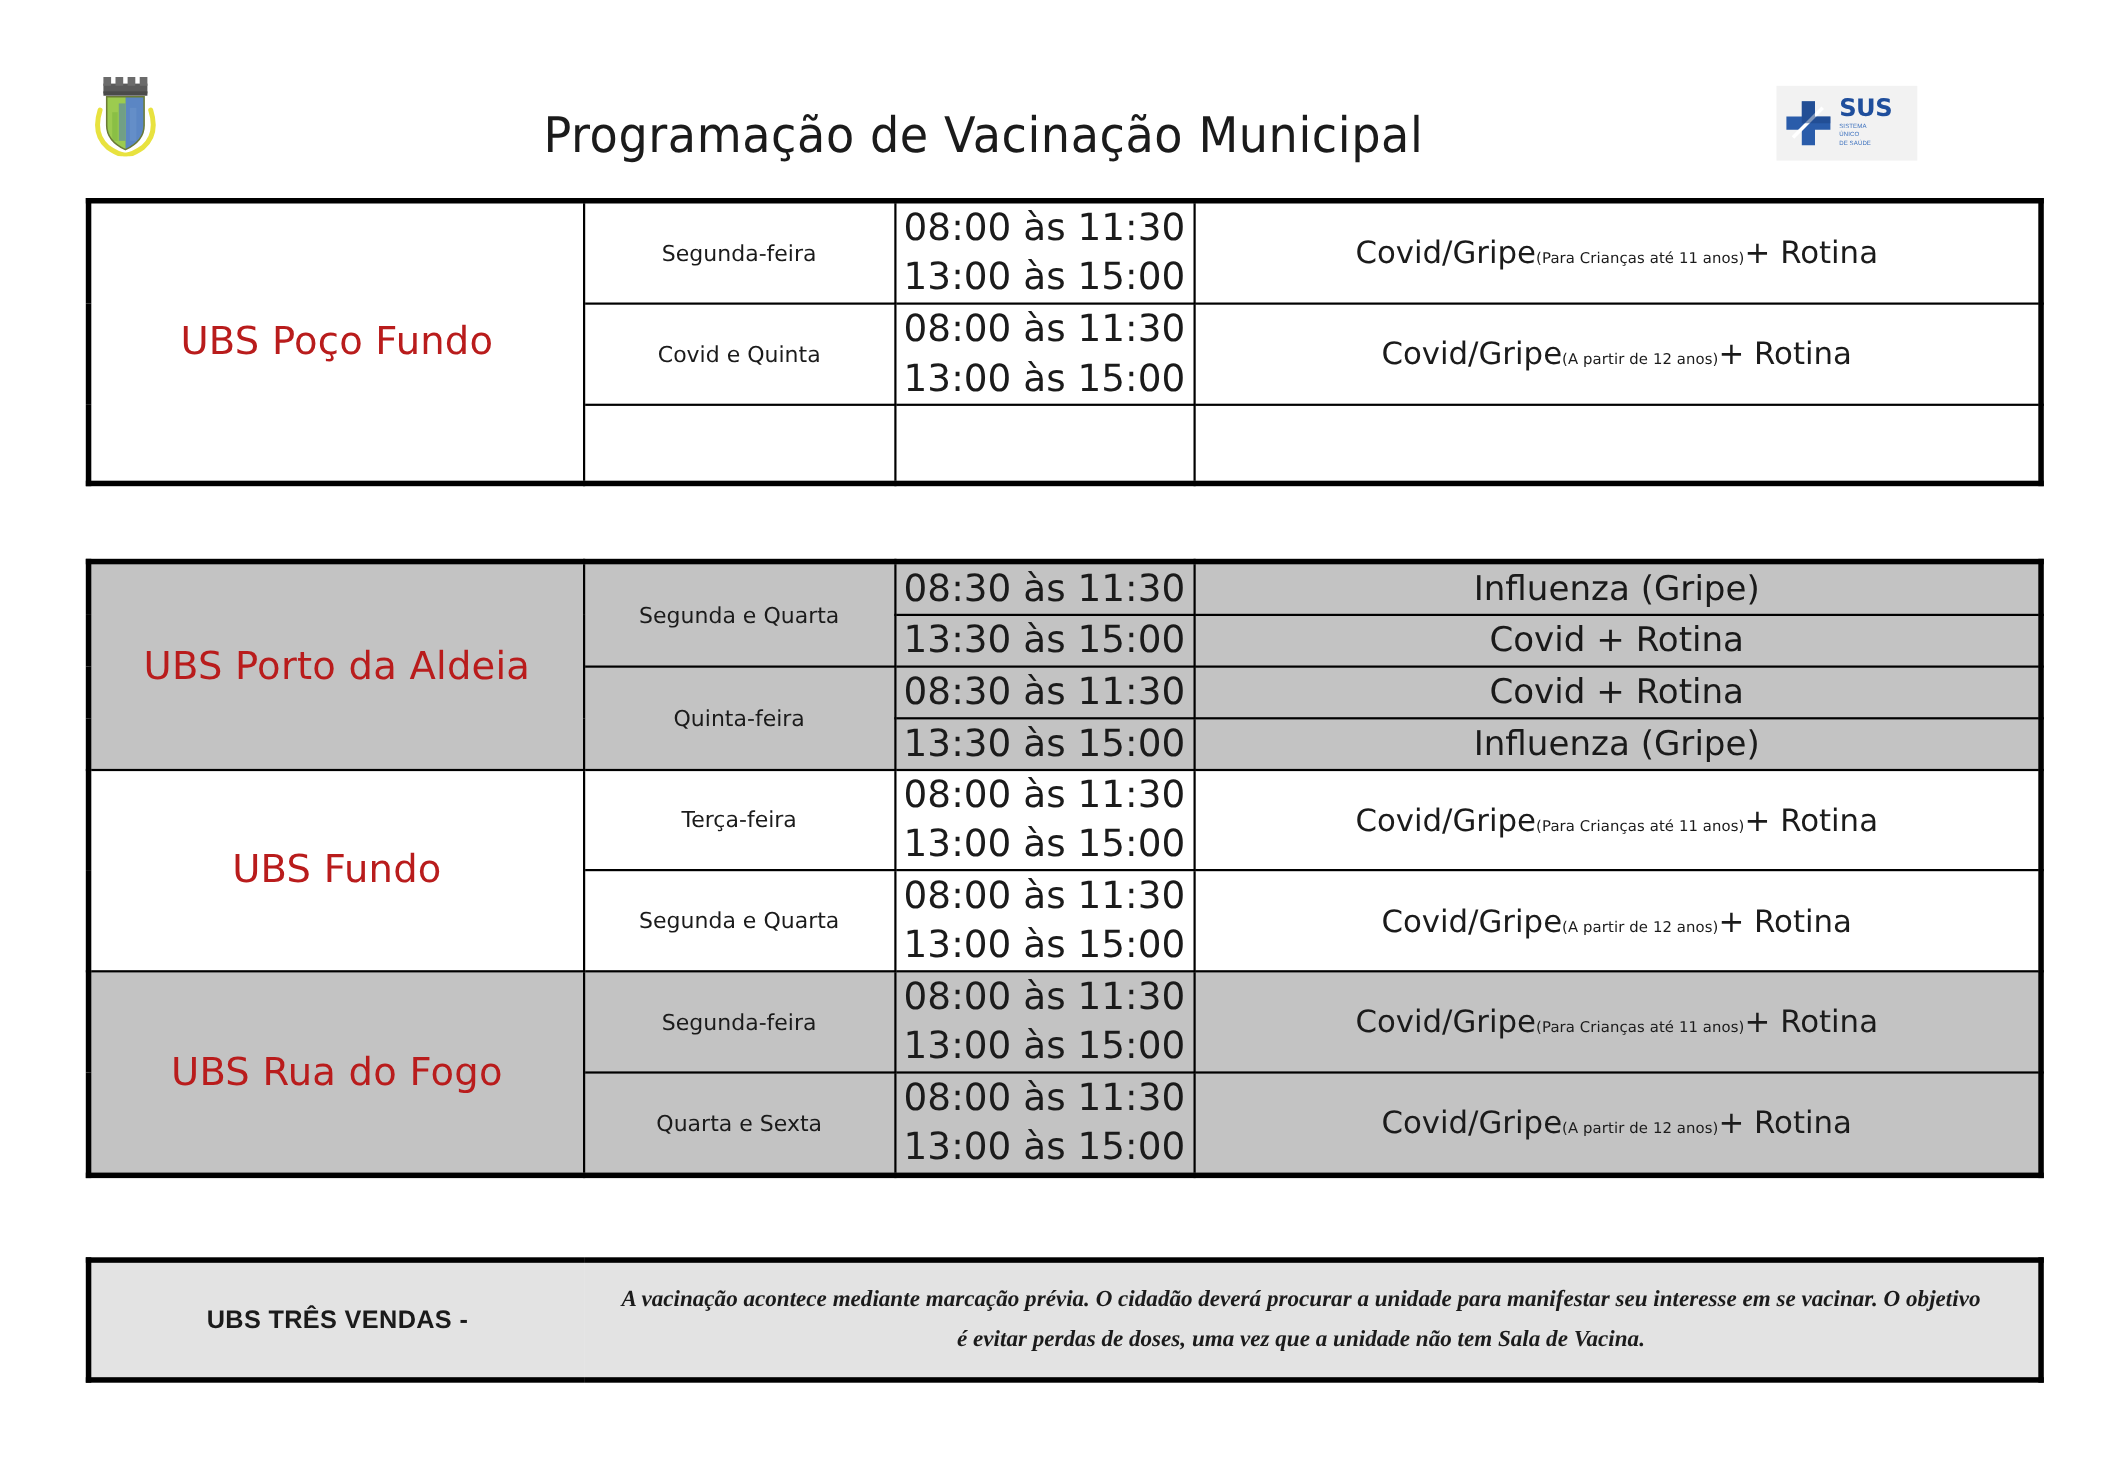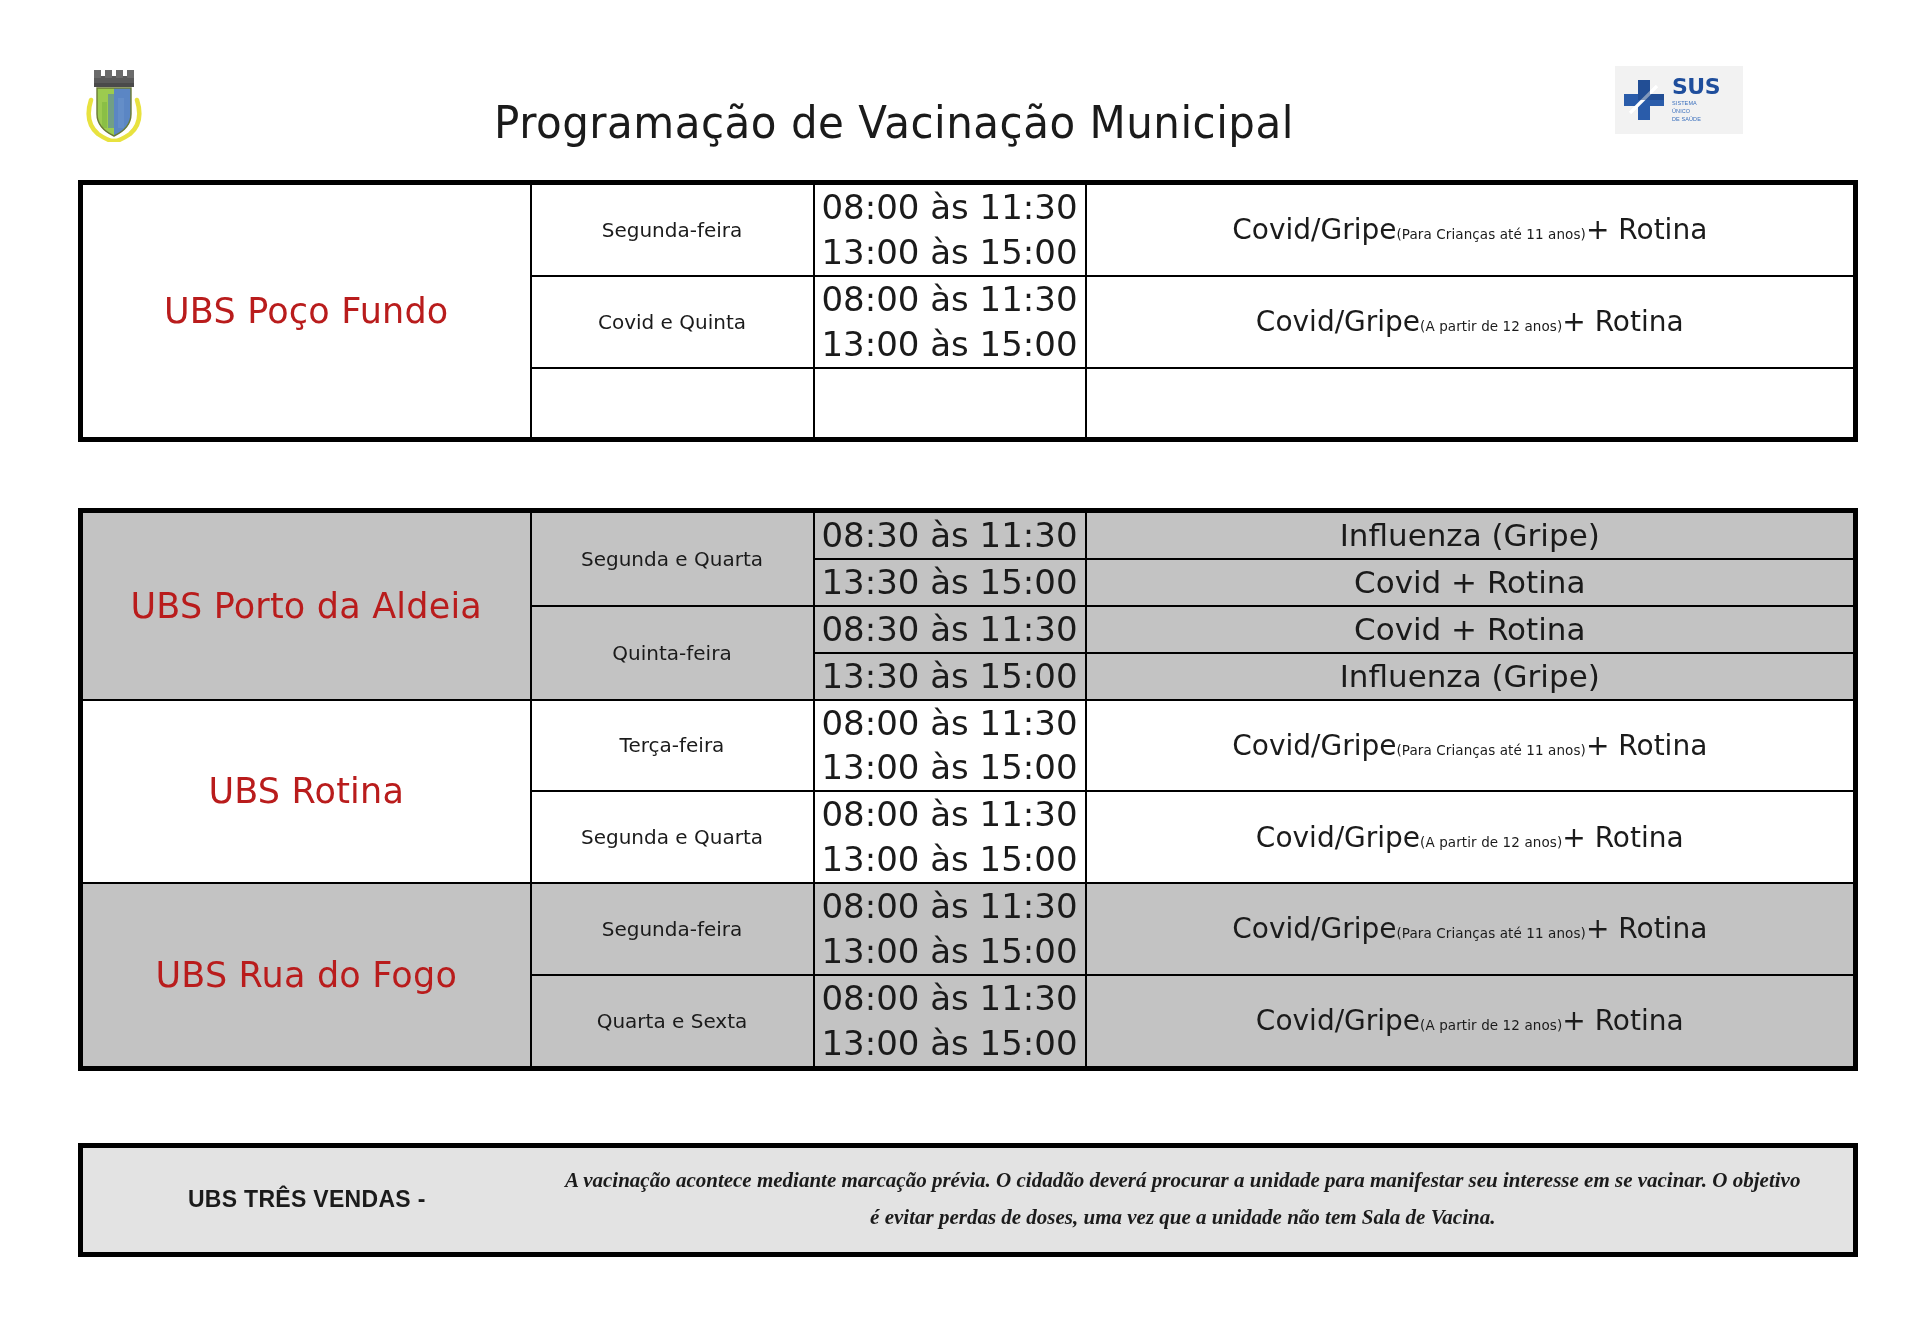--- a/index.html
+++ b/index.html
@@ -48,21 +48,21 @@
     font-weight: 400;
     letter-spacing: 0.5px;
     color: #1b1b1b;
     font-family: "DejaVu Sans", sans-serif;
     transform: scaleY(1.06);
   }
 
   .sus-logo {
     position: absolute;
     right: 45px;
-    top: 66px;
+    top: 78px;
     width: 128px;
     height: 68px;
     background: #f2f2f2;
     display: flex;
     align-items: center;
     padding-left: 6px;
     box-sizing: border-box;
   }
   .sus-text {
     margin-left: 5px;
@@ -321,21 +321,21 @@
         <td class="shaded" style="height:41px">
           <span class="time-cell">13:30 às 15:00</span>
         </td>
         <td class="shaded">
           <span class="vac-plain">Influenza  (Gripe)</span>
         </td>
       </tr>
 
       <tr>
         <td class="white" rowspan="2">
-          <span class="unit-name">UBS Rotina</span>
+          <span class="unit-name">UBS Fundo</span>
         </td>
         <td class="white cell-pad">
           <span class="day-cell">Terça-feira</span>
         </td>
         <td class="white cell-pad">
           <span class="time-cell">
             <span class="tline">08:00 às 11:30</span>
             <span class="tline">13:00 às 15:00</span>
           </span>
         </td>

